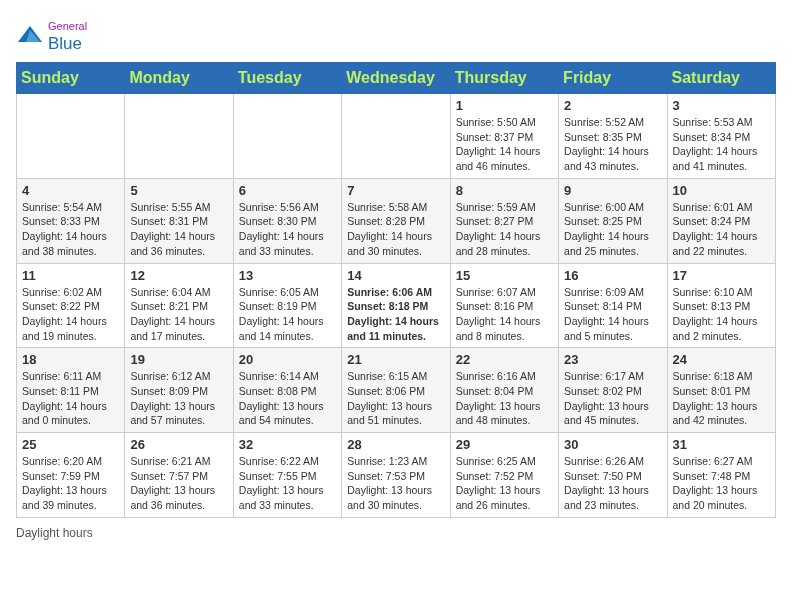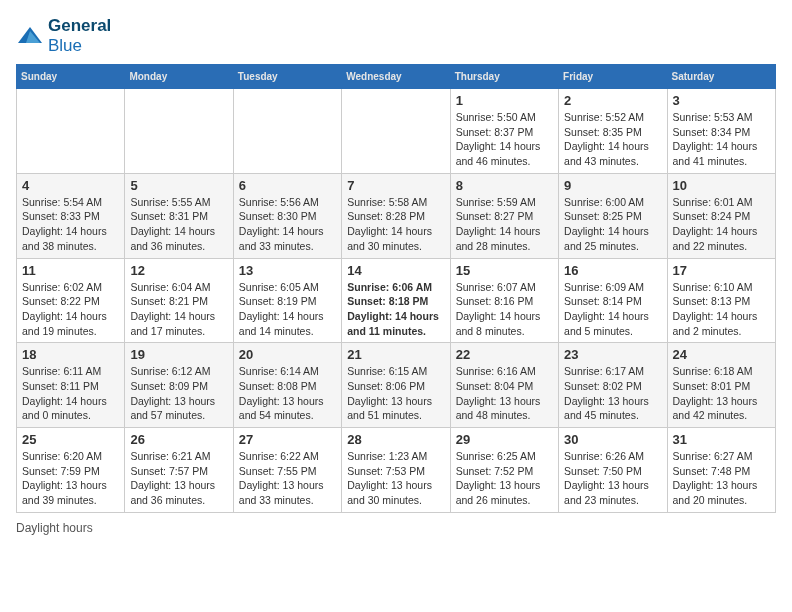--- a/index.html
+++ b/index.html
@@ -39,24 +39,24 @@
       color: #333;
       font-weight: bold;
     }
     .calendar {
       width: 100%;
       border-collapse: collapse;
       font-size: 11px;
     }
     .calendar th {
       background-color: #2a6db5;
-      color: #e5e5e5;
+      color: #bef264;
       padding: 6px 4px;
       text-align: left;
-      font-size: 10px;
+      font-size: 16px;
       font-weight: bold;
       border: 1px solid #2a6db5;
     }
     .calendar td {
       border: 1px solid #ccc;
       vertical-align: top;
       padding: 4px 5px;
       width: calc(100% / 7);
       min-height: 80px;
       background: #fff;
@@ -91,21 +91,21 @@
 </head>
 <body>
 
 <div class="header-area">
   <div class="logo">
     <svg class="logo-icon" viewBox="0 0 28 22" xmlns="http://www.w3.org/2000/svg">
       <polygon points="14,2 26,18 2,18" fill="#1a6eb5"></polygon>
       <polygon points="14,6 24,18 10,18" fill="#4a9fd5"></polygon>
     </svg>
     <div>
-      <span style="font-size:17px;font-weight:bold;color:#0c4a6e;">General</span><br>
+      <span style="font-size:11px;font-weight:normal;color:#a21caf;">General</span><br>
       <span style="font-size:17px;font-weight:normal;color:#1a6eb5;">Blue</span>
     </div>
   </div>
 </div>
 
 <table class="calendar">
   <thead>
     <tr>
     <th>Sunday</th>
         <th>Monday</th>
@@ -280,21 +280,21 @@
 Sunset: 7:59 PM
 Daylight: 13 hours and 39 minutes.</div>
         </td>
         <td>
           <span class="day-number">26</span>
           <div class="day-info" style="white-space: pre-line;">Sunrise: 6:21 AM
 Sunset: 7:57 PM
 Daylight: 13 hours and 36 minutes.</div>
         </td>
         <td>
-          <span class="day-number">27</span>
+          <span class="day-number">32</span>
           <div class="day-info" style="white-space: pre-line;">Sunrise: 6:22 AM
 Sunset: 7:55 PM
 Daylight: 13 hours and 33 minutes.</div>
         </td>
         <td>
           <span class="day-number">28</span>
           <div class="day-info" style="white-space: pre-line;">Sunrise: 1:23 AM
 Sunset: 7:53 PM
 Daylight: 13 hours and 30 minutes.</div>
         </td>

